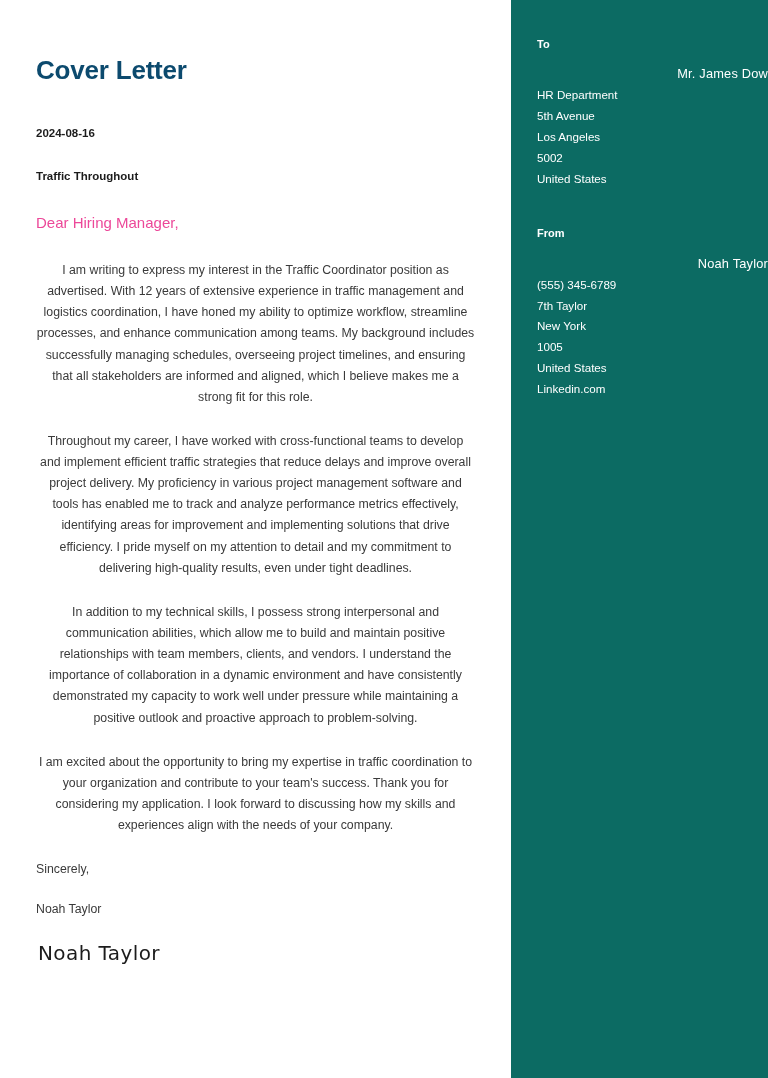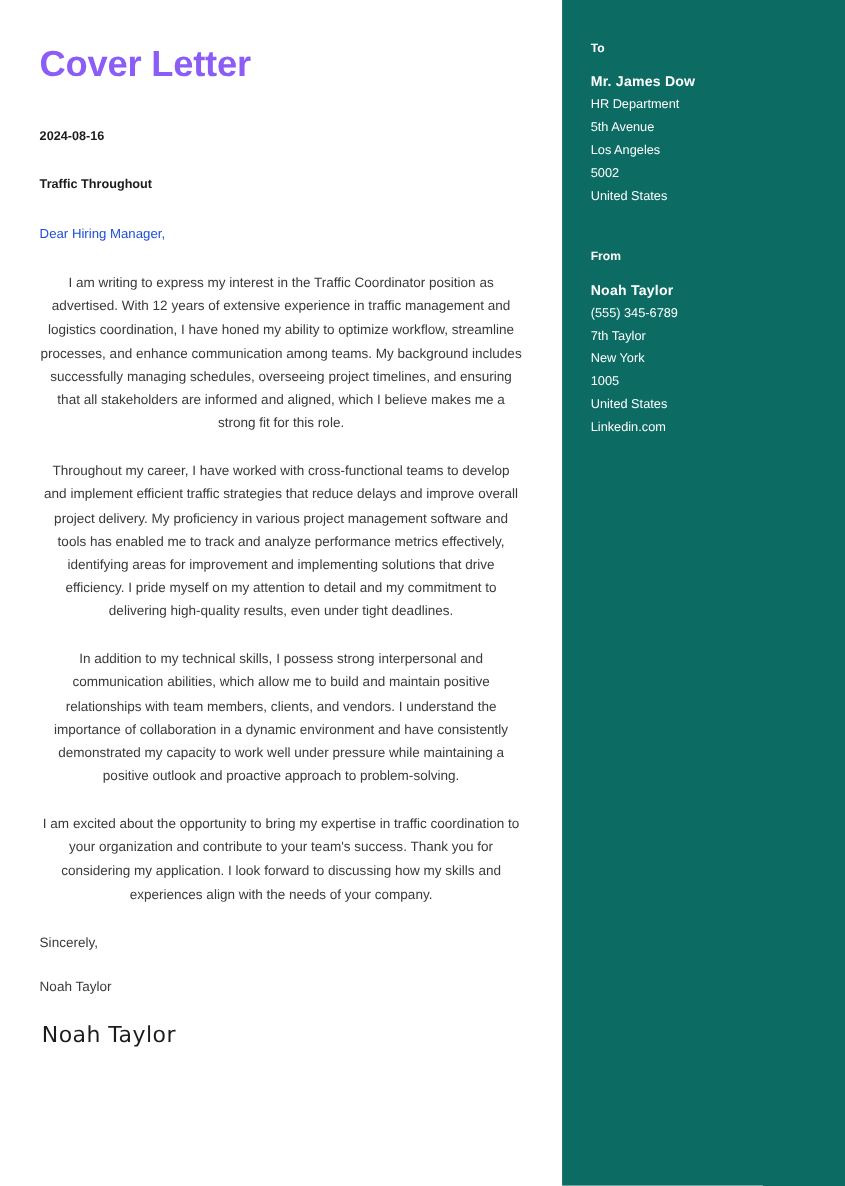--- a/index.html
+++ b/index.html
@@ -21,40 +21,40 @@
     display: flex;
   }
   
   .letter {
     width: 511px;
     box-sizing: border-box;
     padding: 40px 36px 0 36px;
     background: #ffffff;
   }
   .doc-title {
-    font-size: 33px;
+    font-size: 26px;
     font-weight: bold;
-    color: #8b5cf6;
+    color: #0c4a6e;
     letter-spacing: -0.2px;
-    margin: 0 0 42px 0;
+    margin: 16px 0 42px 0;
     line-height: 1.1;
   }
   .meta-line {
     font-size: 11.5px;
     font-weight: bold;
     color: #1c1c1c;
     margin: 0 0 28px 0;
     line-height: 1.2;
   }
   .meta-line.date {
     margin-bottom: 30px;
   }
   .salutation {
-    font-size: 12px;
-    color: #1d4ed8;
+    font-size: 15px;
+    color: #ec4899;
     margin: 0 0 26px 0;
     line-height: 1.45;
   }
   .body-par {
     font-size: 12.3px;
     color: #3a3a3a;
     line-height: 1.72;
     margin: 0 0 23px 0;
     text-align: center;
   }
@@ -82,25 +82,26 @@
   }
   .side-label {
     font-size: 11px;
     font-weight: bold;
     color: #ffffff;
     margin: 0 0 14px 0;
     line-height: 1.2;
   }
   .side-name {
     font-size: 12.8px;
-    font-weight: bold;
+    font-weight: normal;
     color: #ffffff;
     margin: 0 0 5px 0;
     line-height: 1.35;
     letter-spacing: 0.2px;
+    text-align: right;
   }
   .side-line {
     font-size: 11.6px;
     color: #ffffff;
     margin: 0 0 4px 0;
     line-height: 1.45;
   }
   .side-block {
     margin-bottom: 40px;
   }

